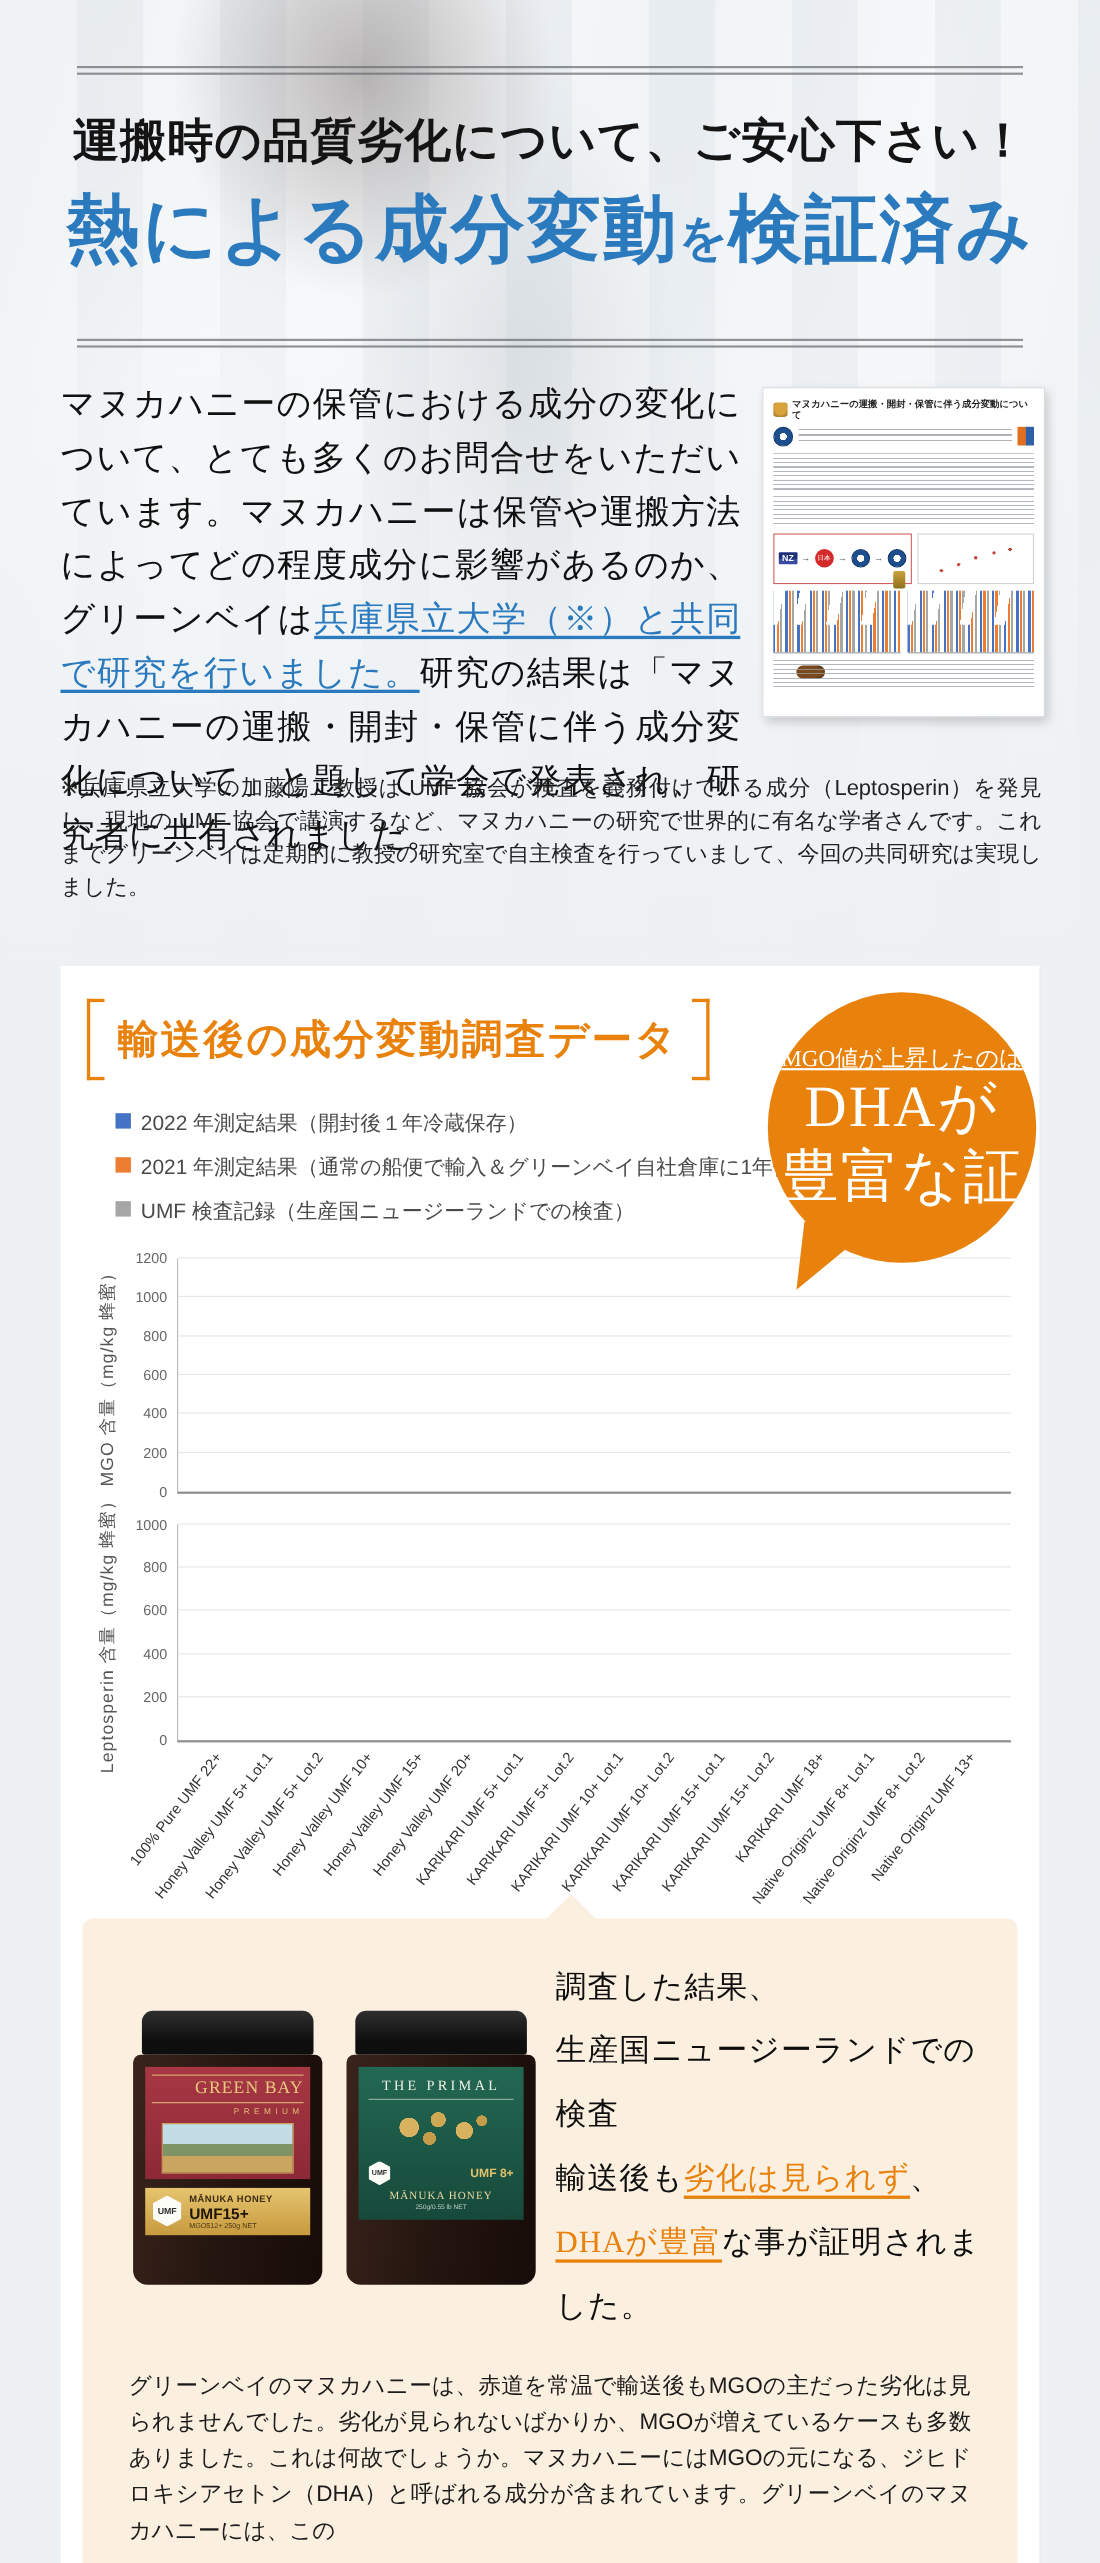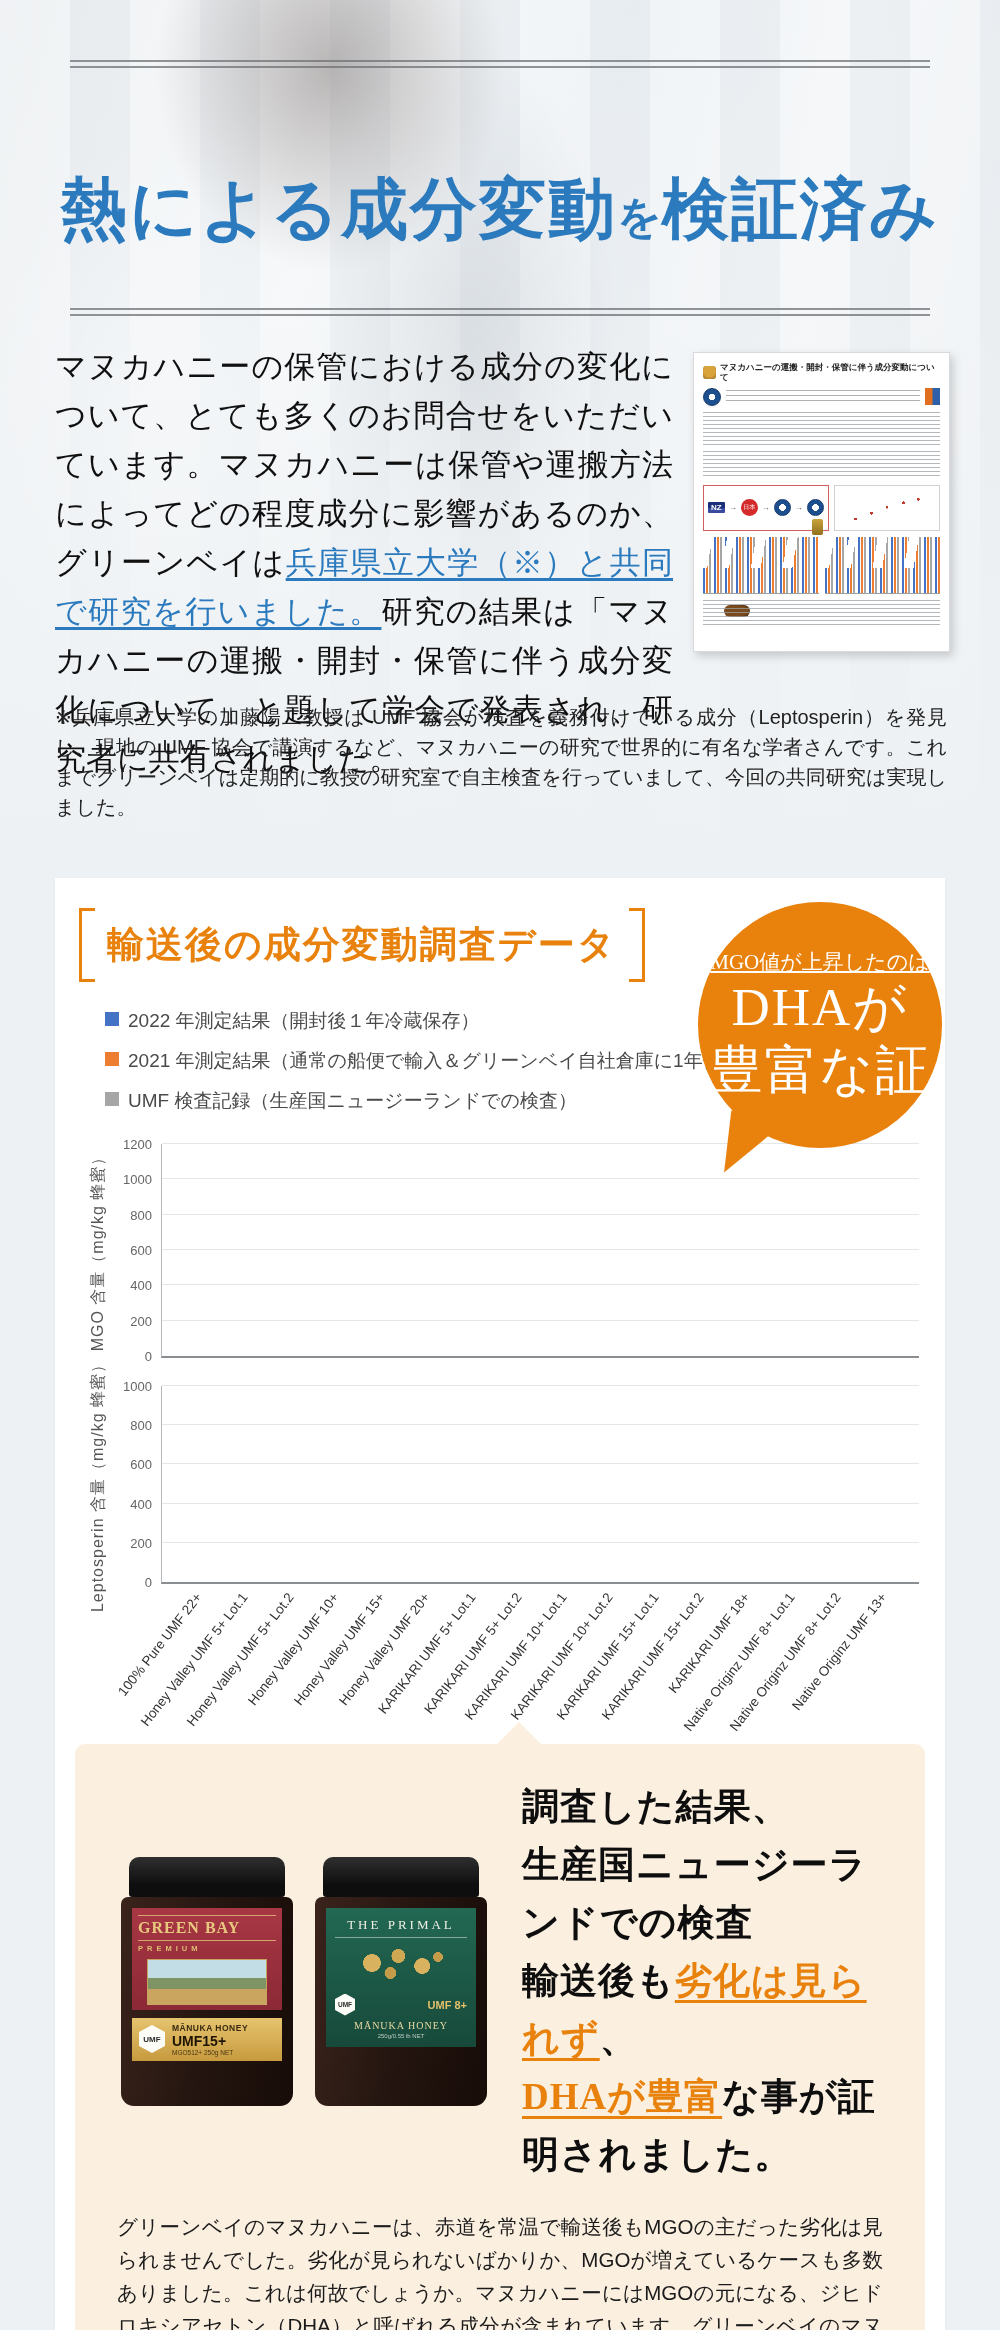--- a/index.html
+++ b/index.html
@@ -106,21 +106,21 @@
 
   
   .result-box{position:relative;margin:6px 0 0;background:#fbefe0;border-radius:10px;padding:34px 28px 30px;}
   .result-pointer{position:absolute;top:-22px;left:420px;width:0;height:0;
     border-left:24px solid transparent;border-right:24px solid transparent;border-bottom:24px solid #fbefe0;}
   .result-top{display:flex;align-items:center;gap:18px;}
   .jars{display:flex;gap:22px;flex:0 0 auto;padding-left:18px;}
   .jar{width:172px;}
   .jar-lid{height:40px;margin:0 8px;background:linear-gradient(#2f2f2f,#0e0e0e 70%);border-radius:10px 10px 3px 3px;}
   .jar-body{height:198px;background:linear-gradient(100deg,#3a241c,#23140f 55%,#170c08);border-radius:7px 7px 13px 13px;padding-top:11px;}
-  .gb-label{margin:0 11px;background:linear-gradient(#a83744,#8c2936);padding:7px 6px 5px;text-align:left;font-weight:bold;}
+  .gb-label{margin:0 11px;background:linear-gradient(#a83744,#8c2936);padding:7px 6px 5px;text-align:right;}
   .gb-name{color:#e8c87e;font-family:"Liberation Serif","DejaVu Serif",serif;font-size:16px;letter-spacing:1px;
     border-top:1px solid rgba(232,200,126,.75);border-bottom:1px solid rgba(232,200,126,.75);padding:3px 0;}
   .gb-premium{color:#dfbc73;font-size:7.5px;letter-spacing:4px;margin-top:3px;}
   .gb-scene{height:44px;margin:6px 9px 0;border:1px solid #c9a45e;
     background:linear-gradient(#c3dde6 0 42%,#7e9464 42% 66%,#caa55f 66%);}
   .gb-gold{margin:8px 11px 0;background:linear-gradient(#e6c46f,#c79a3e);padding:5px 7px;display:flex;gap:7px;align-items:center;text-align:left;}
   .umf-hex{width:26px;height:28px;background:#fdfdf8;clip-path:polygon(50% 0,100% 25%,100% 75%,50% 100%,0 75%,0 25%);
     display:flex;align-items:center;justify-content:center;font-size:8px;font-weight:bold;color:#2c2c2c;flex:0 0 auto;}
   .gb-mh{font-size:8.5px;font-weight:bold;color:#3a2a10;letter-spacing:.5px;}
   .gb-umf15{font-size:14px;font-weight:bold;color:#1f1504;}
@@ -134,32 +134,33 @@
       radial-gradient(circle 7px at 48% 28%, #cfa854 97%, transparent),
       radial-gradient(circle 8px at 66% 48%, #d8b25e 97%, transparent),
       radial-gradient(circle 6px at 42% 62%, #c49c4a 97%, transparent),
       radial-gradient(circle 5px at 78% 30%, #c49c4a 97%, transparent);}
   .pr-umfrow{display:flex;justify-content:space-between;align-items:center;margin-top:2px;}
   .pr-umfrow .umf-hex{width:20px;height:22px;font-size:6.5px;}
   .pr-umf{font-size:11px;font-weight:bold;color:#e3c06a;}
   .pr-mh{font-family:"Liberation Serif","DejaVu Serif",serif;font-size:10px;letter-spacing:1px;color:#e9d9a0;margin-top:4px;}
   .pr-spec{font-size:6px;color:#bccdc3;margin-top:2px;}
 
-  .headline{font-family:"Liberation Serif","DejaVu Serif",serif;font-weight:bold;font-size:37px;line-height:58px;color:#0e0e0e;letter-spacing:1px;margin-left:17px;}
+  .headline{font-family:"Liberation Serif","DejaVu Serif",serif;font-weight:normal;font-size:28px;line-height:58px;color:#0e0e0e;letter-spacing:1px;}
   .hl-orange{color:#e8820d;text-decoration:underline;text-underline-offset:7px;text-decoration-thickness:2.5px;}
 
   .result-body{margin:26px 14px 4px;font-size:20.5px;line-height:33px;color:#1b1b1b;text-align:justify;}
 </style>
 </head>
 <body>
 
 <div class="page">
 
   <section class="hero">
     <div class="rule rule1"></div>
+    <h2 class="hero-top">運搬時の品質劣化について、ご安心下さい！</h2>
     <h1 class="hero-main"><span class="big">熱による成分変動</span><span class="small">を</span><span class="big">検証済み</span></h1>
     <div class="rule rule2"></div>
 
     <p class="intro-text"><span>マヌカハニーの保管における成分の変化について、とても多くのお問合せをいただいています。マヌカハニーは保管や運搬方法によってどの程度成分に影響があるのか、グリーンベイは</span><span class="intro-link">兵庫県立大学（※）と共同で研究を行いました。</span><span>研究の結果は「マヌカハニーの運搬・開封・保管に伴う成分変化について」と題して学会で発表され、研究者に共有されました。</span></p>
 
     <div class="doc-thumb">
       <div class="pt-header">
         <span class="pt-crest"></span>
         <span class="pt-title">マヌカハニーの運搬・開封・保管に伴う成分変動について</span>
       </div>

